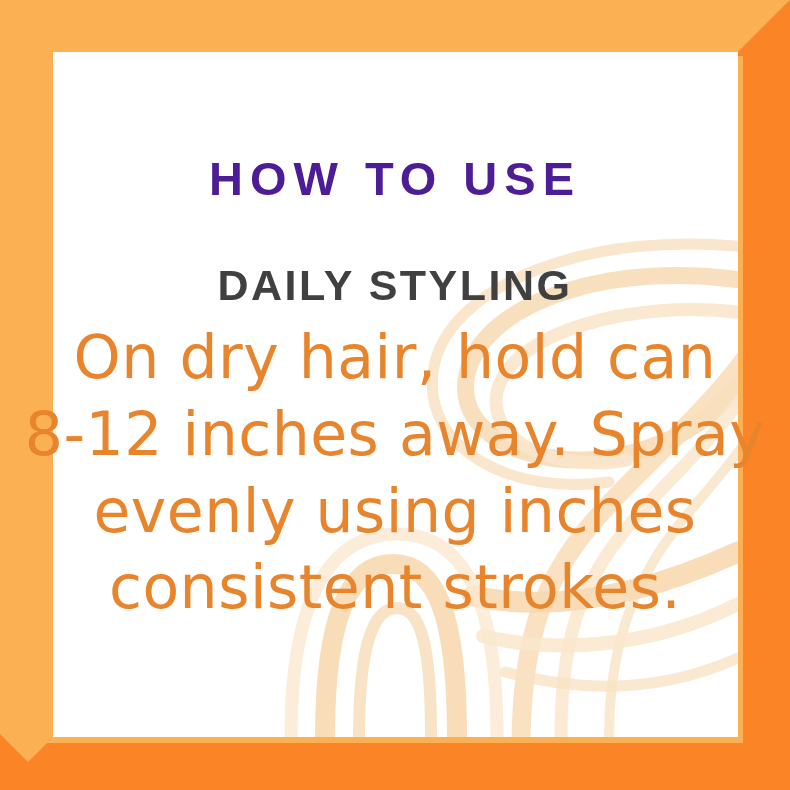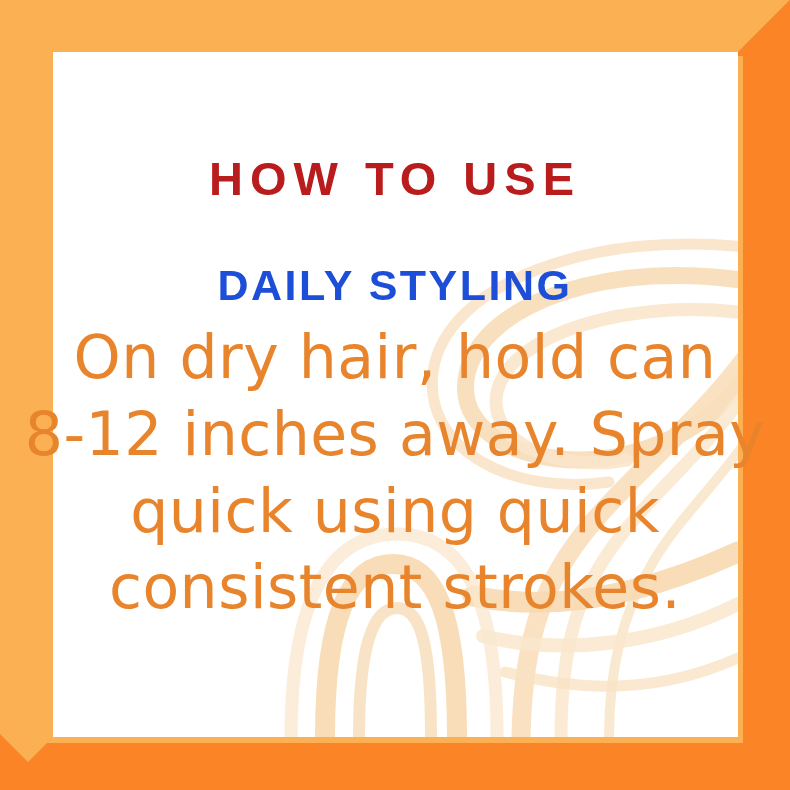--- a/index.html
+++ b/index.html
@@ -85,32 +85,32 @@
     top: 0;
     text-align: center;
   }
 
   .title {
     margin: 0;
     padding-top: 155px;
     font-size: 47px;
     font-weight: 700;
     letter-spacing: 7px;
-    color: #b91c1c;
+    color: #4c1d95;
     line-height: 1;
     font-family: "Liberation Sans", "DejaVu Sans", sans-serif;
   }
 
   .subtitle {
     margin: 0;
     padding-top: 62px;
     font-size: 43px;
     font-weight: 700;
     letter-spacing: 2.5px;
-    color: #1d4ed8;
+    color: #404040;
     line-height: 1;
     font-family: "Liberation Sans", "DejaVu Sans", sans-serif;
   }
 
   .body-copy {
     margin: 0;
     padding-top: 12px;
     font-size: 60px;
     font-weight: 400;
     letter-spacing: 0.5px;
@@ -178,19 +178,19 @@
 
   <div class="content">
 
     <h1 class="title">HOW TO USE</h1>
 
     <h2 class="subtitle">DAILY STYLING</h2>
 
     <p class="body-copy">
       <span class="line">On dry hair, hold can</span>
       <span class="line">8-12 inches away. Spray</span>
-      <span class="line">quick using quick</span>
+      <span class="line">evenly using inches</span>
       <span class="line">consistent strokes.</span>
     </p>
 
   </div>
 
 </div>
 
 </body></html>

